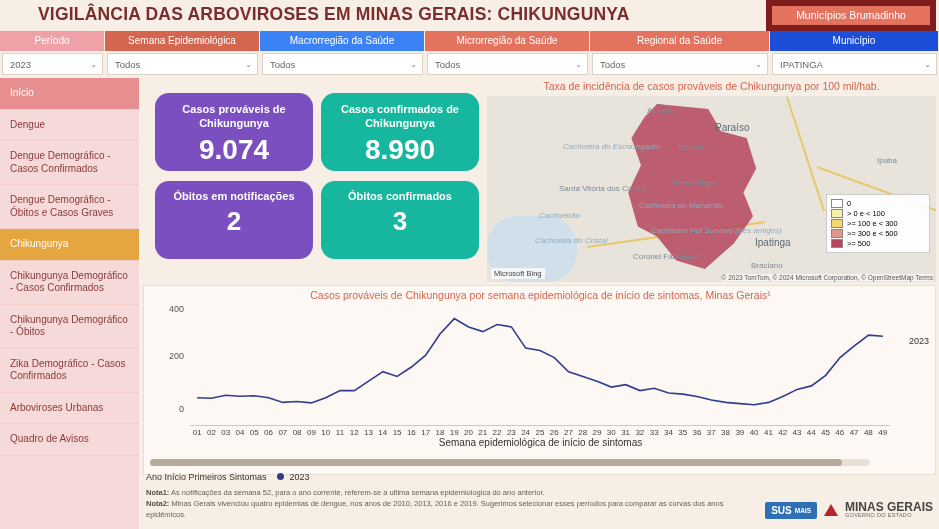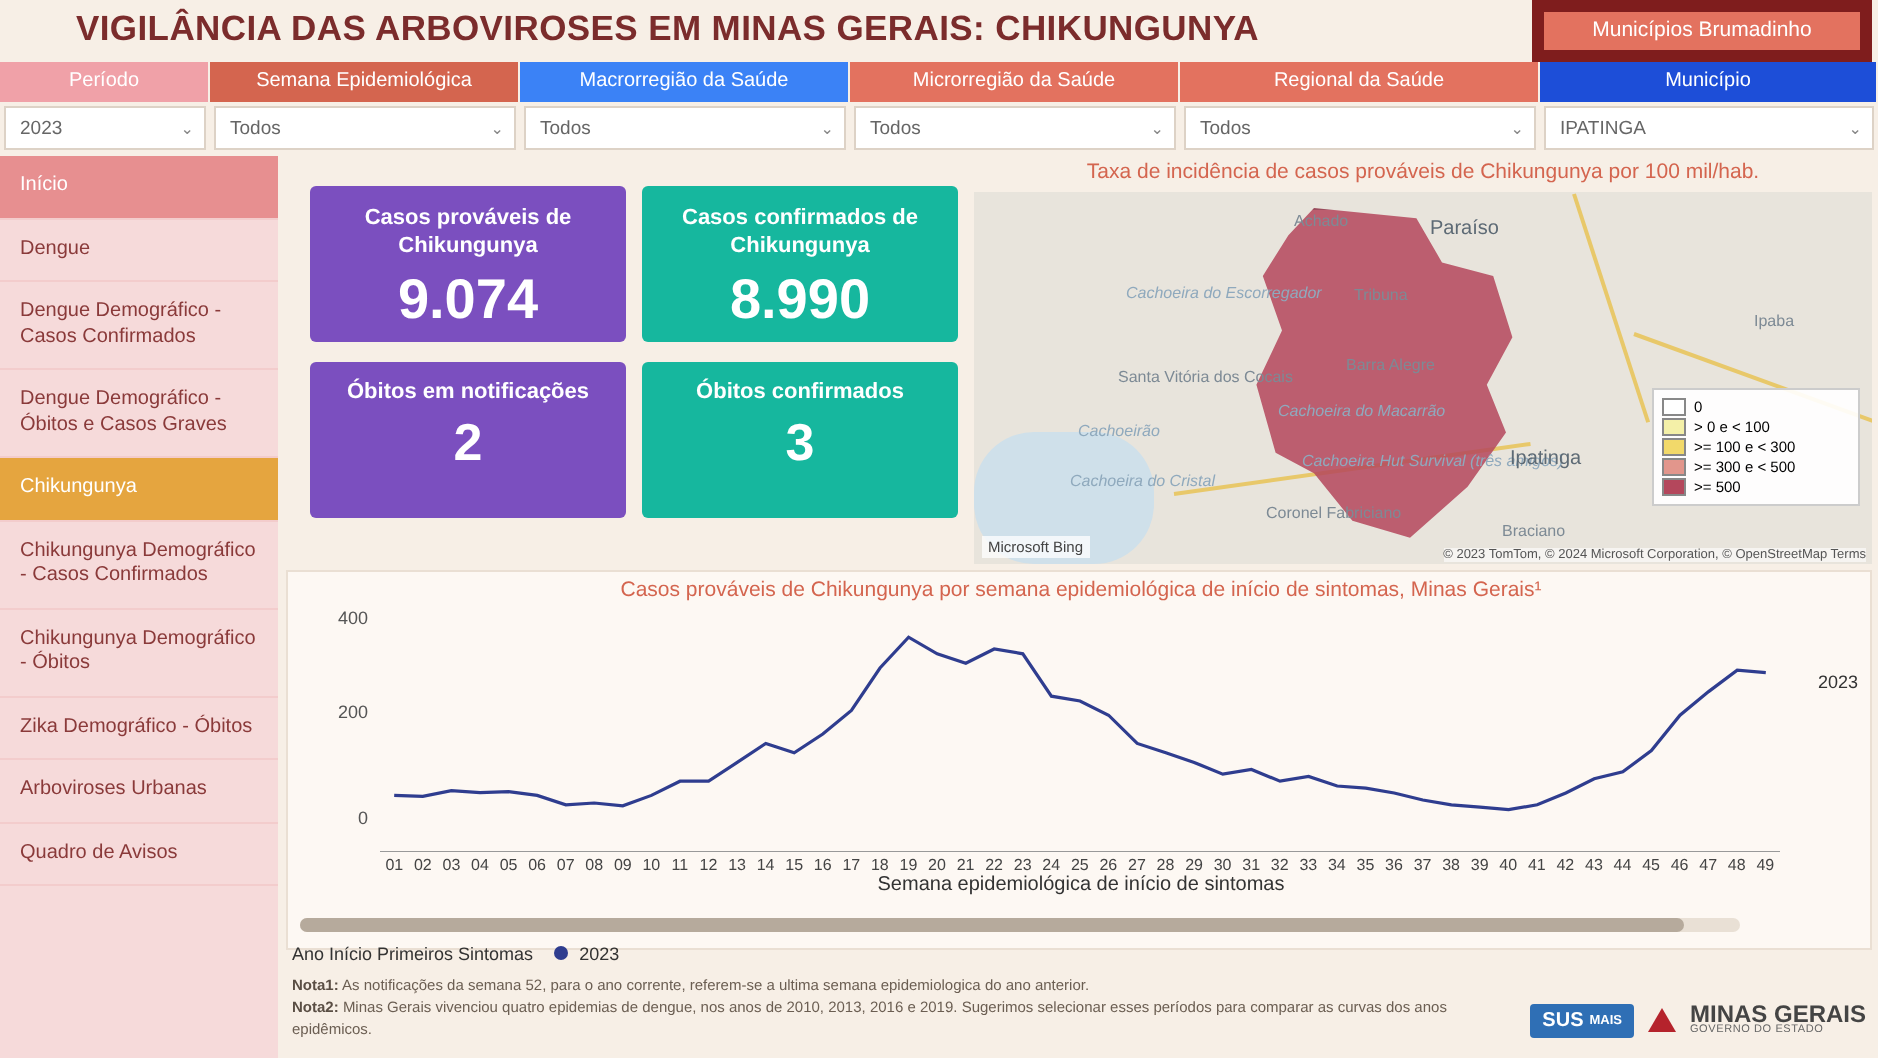--- a/index.html
+++ b/index.html
@@ -79,21 +79,21 @@
   .side-item {
     position: relative; padding: 9px 8px 9px 10px;
     font-size: 10px; color: #8a3a3a; line-height: 1.25;
     border-bottom: 1px solid #f3cccc;
   }
   .side-item.active-red { background: #e78f90; color: #fff; }
   .side-item.active-orange { background: #e5a53f; color: #fff; }
 
   
   .kpi {
-    position: absolute; border-radius: 3px; color: #fff; text-align: center;
+    position: absolute; border-radius: 14px; color: #fff; text-align: center;
   }
   .kpi .k-label { font-size: 11px; line-height: 1.25; padding-top: 10px; font-weight: bold; }
   .kpi .k-value { font-size: 28px; font-weight: bold; margin-top: 3px; }
   .kpi.small .k-label { font-size: 11px; padding-top: 9px; }
   .kpi.small .k-value { font-size: 26px; margin-top: 2px; }
   .k-prov  { left: 155px; top: 93px;  width: 158px; height: 78px; background: #7b4fbf; }
   .k-conf  { left: 321px; top: 93px;  width: 158px; height: 78px; background: #16b79e; }
   .k-obinv { left: 155px; top: 181px; width: 158px; height: 78px; background: #7b4fbf; }
   .k-obcon { left: 321px; top: 181px; width: 158px; height: 78px; background: #16b79e; }
 
@@ -106,21 +106,21 @@
     position: absolute; left: 0; top: 2px; width: 449px; text-align: center;
     font-size: 10.5px; color: #d4654f;
   }
   .map-canvas {
     position: absolute; left: 0; top: 18px; width: 449px; height: 186px;
     background: #e8e4dc; overflow: hidden;
   }
   .road { position: absolute; background: #e8c86a; height: 2px; transform-origin: left center; }
   .water { position: absolute; background: #cfe0ea; }
   .map-label { position: absolute; font-size: 8px; color: #7d8a95; white-space: nowrap; }
-  .map-label.big { font-size: 10px; color: #5d6a75; }
+  .map-label.big { font-size: 10px; color: #5d6a75; margin-top: 13px; }
   .map-label.blue { color: #8fa9bd; font-style: italic; }
   .poly {
     position: absolute; left: 122px; top: 8px; width: 160px; height: 170px;
     background: #b4475c;
     clip-path: polygon(30% 0%, 62% 3%, 70% 16%, 86% 20%, 92% 38%, 84% 52%, 90% 66%, 78% 82%, 60% 97%, 42% 92%, 30% 78%, 18% 72%, 12% 52%, 20% 36%, 14% 20%, 22% 8%);
     opacity: 0.85; border: 1px solid #8d3347;
   }
   .legend {
     position: absolute; right: 6px; top: 98px; width: 104px;
     background: rgba(255,255,255,0.92); border: 1px solid #ccc;
@@ -252,21 +252,21 @@
   </div>
 
   <div class="sidebar">
     <div class="side-item active-red">Início</div>
     <div class="side-item">Dengue</div>
     <div class="side-item">Dengue Demográfico - Casos Confirmados</div>
     <div class="side-item">Dengue Demográfico - Óbitos e Casos Graves</div>
     <div class="side-item active-orange">Chikungunya</div>
     <div class="side-item">Chikungunya Demográfico - Casos Confirmados</div>
     <div class="side-item">Chikungunya Demográfico - Óbitos</div>
-    <div class="side-item">Zika Demográfico - Óbitos</div>
+    <div class="side-item">Zika Demográfico - Casos Confirmados</div>
     <div class="side-item">Arboviroses Urbanas</div>
     <div class="side-item">Quadro de Avisos</div>
   </div>
 
   <div class="kpi k-prov">
     <div class="k-label">Casos prováveis de Chikungunya</div>
     <div class="k-value">9.074</div>
   </div>
   <div class="kpi k-conf">
     <div class="k-label">Casos confirmados de Chikungunya</div>

